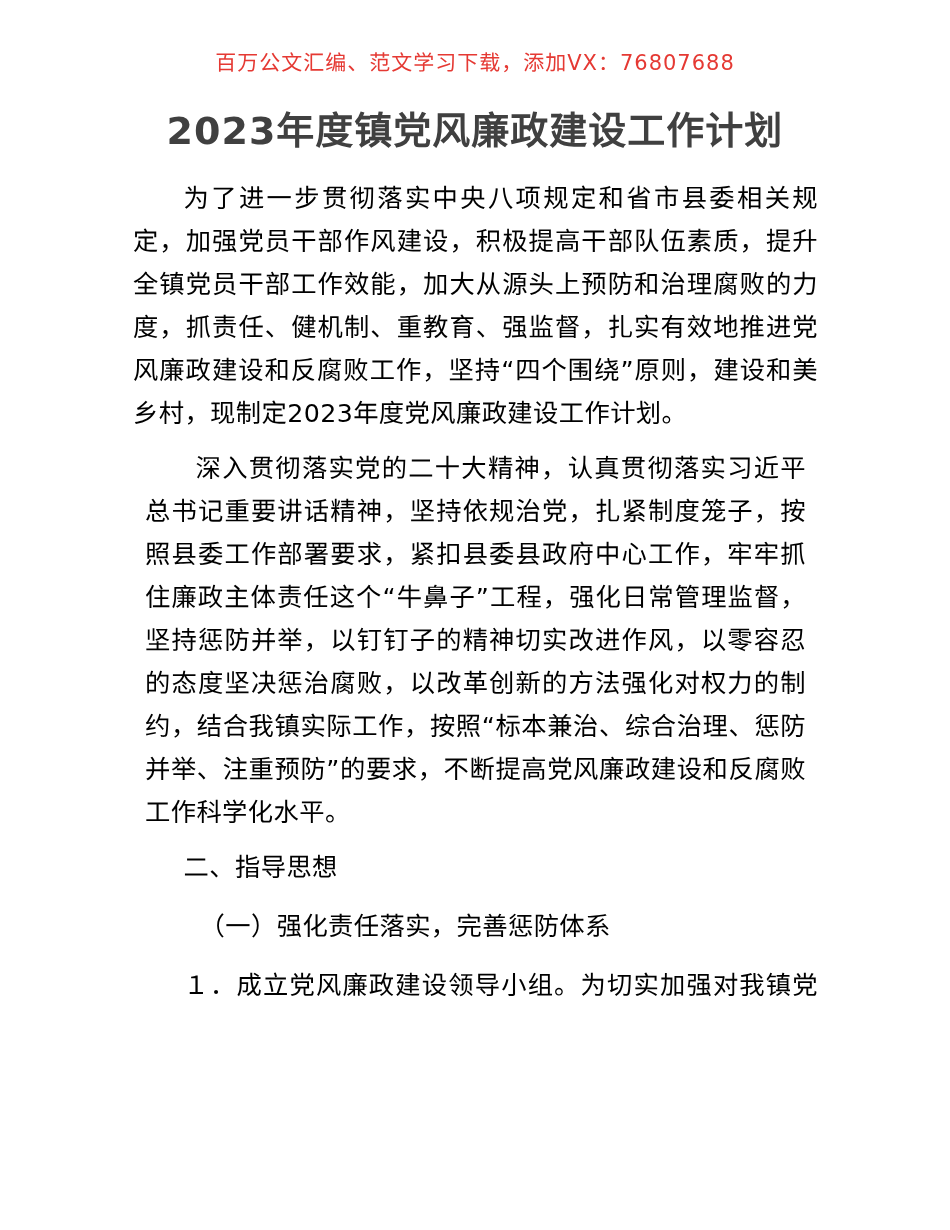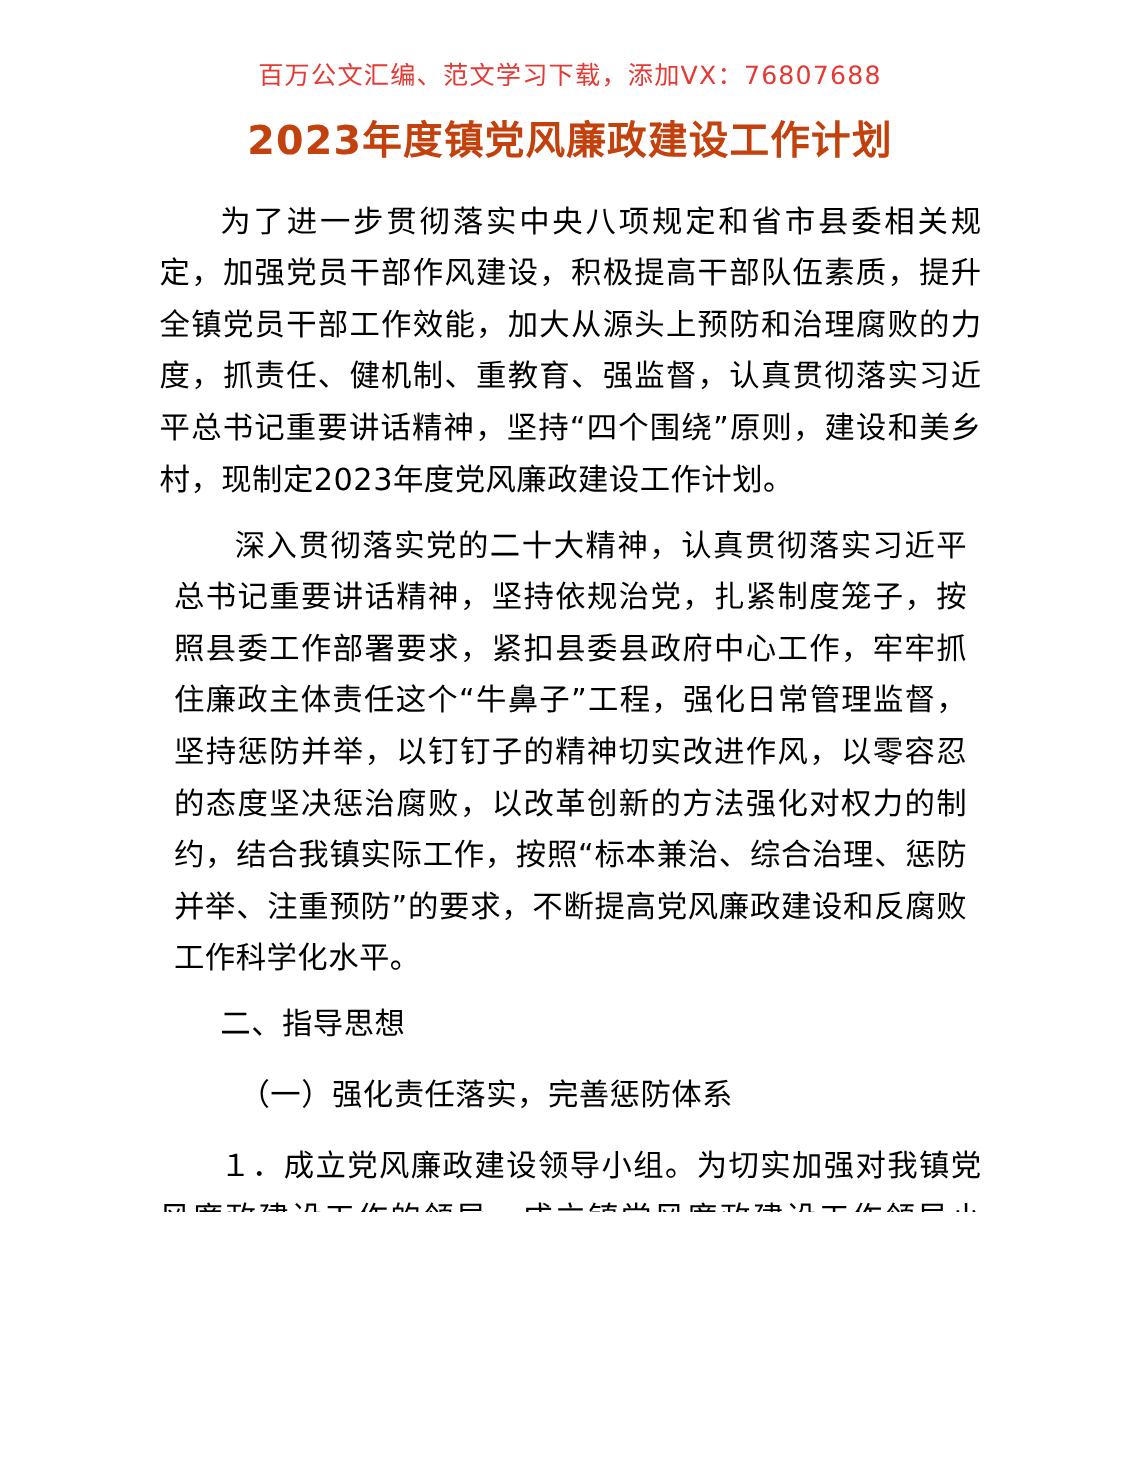--- a/index.html
+++ b/index.html
@@ -17,24 +17,24 @@
   }
   .notice {
     padding-top: 49px;
     text-align: center;
     color: #e53933;
     font-size: 21px;
     line-height: 28px;
     letter-spacing: 1px;
   }
   .doc-title {
-    margin-top: 18px;
+    margin-top: 32px;
     text-align: center;
-    color: #c2410c;
-    font-size: 33px;
+    color: #404040;
+    font-size: 38px;
     line-height: 44px;
     font-weight: bold;
     letter-spacing: 1px;
   }
   .content {
     margin: 24px 132px 0 133px;
     color: #000000;
   }
   .content p {
     font-size: 25.3px;
@@ -53,21 +53,21 @@
 </head>
 <body>
 
 <div class="page">
 
   <div class="notice">百万公文汇编、范文学习下载，添加VX：76807688</div>
 
   <div class="doc-title">2023年度镇党风廉政建设工作计划</div>
 
   <div class="content">
-    <p class="para-first">为了进一步贯彻落实中央八项规定和省市县委相关规定，加强党员干部作风建设，积极提高干部队伍素质，提升全镇党员干部工作效能，加大从源头上预防和治理腐败的力度，抓责任、健机制、重教育、强监督，认真贯彻落实习近平总书记重要讲话精神，坚持“四个围绕”原则，建设和美乡村，现制定2023年度党风廉政建设工作计划。</p>
+    <p class="para-first">为了进一步贯彻落实中央八项规定和省市县委相关规定，加强党员干部作风建设，积极提高干部队伍素质，提升全镇党员干部工作效能，加大从源头上预防和治理腐败的力度，抓责任、健机制、重教育、强监督，扎实有效地推进党风廉政建设和反腐败工作，坚持“四个围绕”原则，建设和美乡村，现制定2023年度党风廉政建设工作计划。</p>
 
 
     <p class="para-body">深入贯彻落实党的二十大精神，认真贯彻落实习近平总书记重要讲话精神，坚持依规治党，扎紧制度笼子，按照县委工作部署要求，紧扣县委县政府中心工作，牢牢抓住廉政主体责任这个“牛鼻子”工程，强化日常管理监督，坚持惩防并举，以钉钉子的精神切实改进作风，以零容忍的态度坚决惩治腐败，以改革创新的方法强化对权力的制约，结合我镇实际工作，按照“标本兼治、综合治理、惩防并举、注重预防”的要求，不断提高党风廉政建设和反腐败工作科学化水平。</p>
 
     <p class="heading-two">二、指导思想</p>
 
     <p class="subheading">（一）强化责任落实，完善惩防体系</p>
 
     <p class="para-last">１．成立党风廉政建设领导小组。为切实加强对我镇党风廉政建设工作的领导，成立镇党风廉政建设工作领导小组。</p>
   </div>

